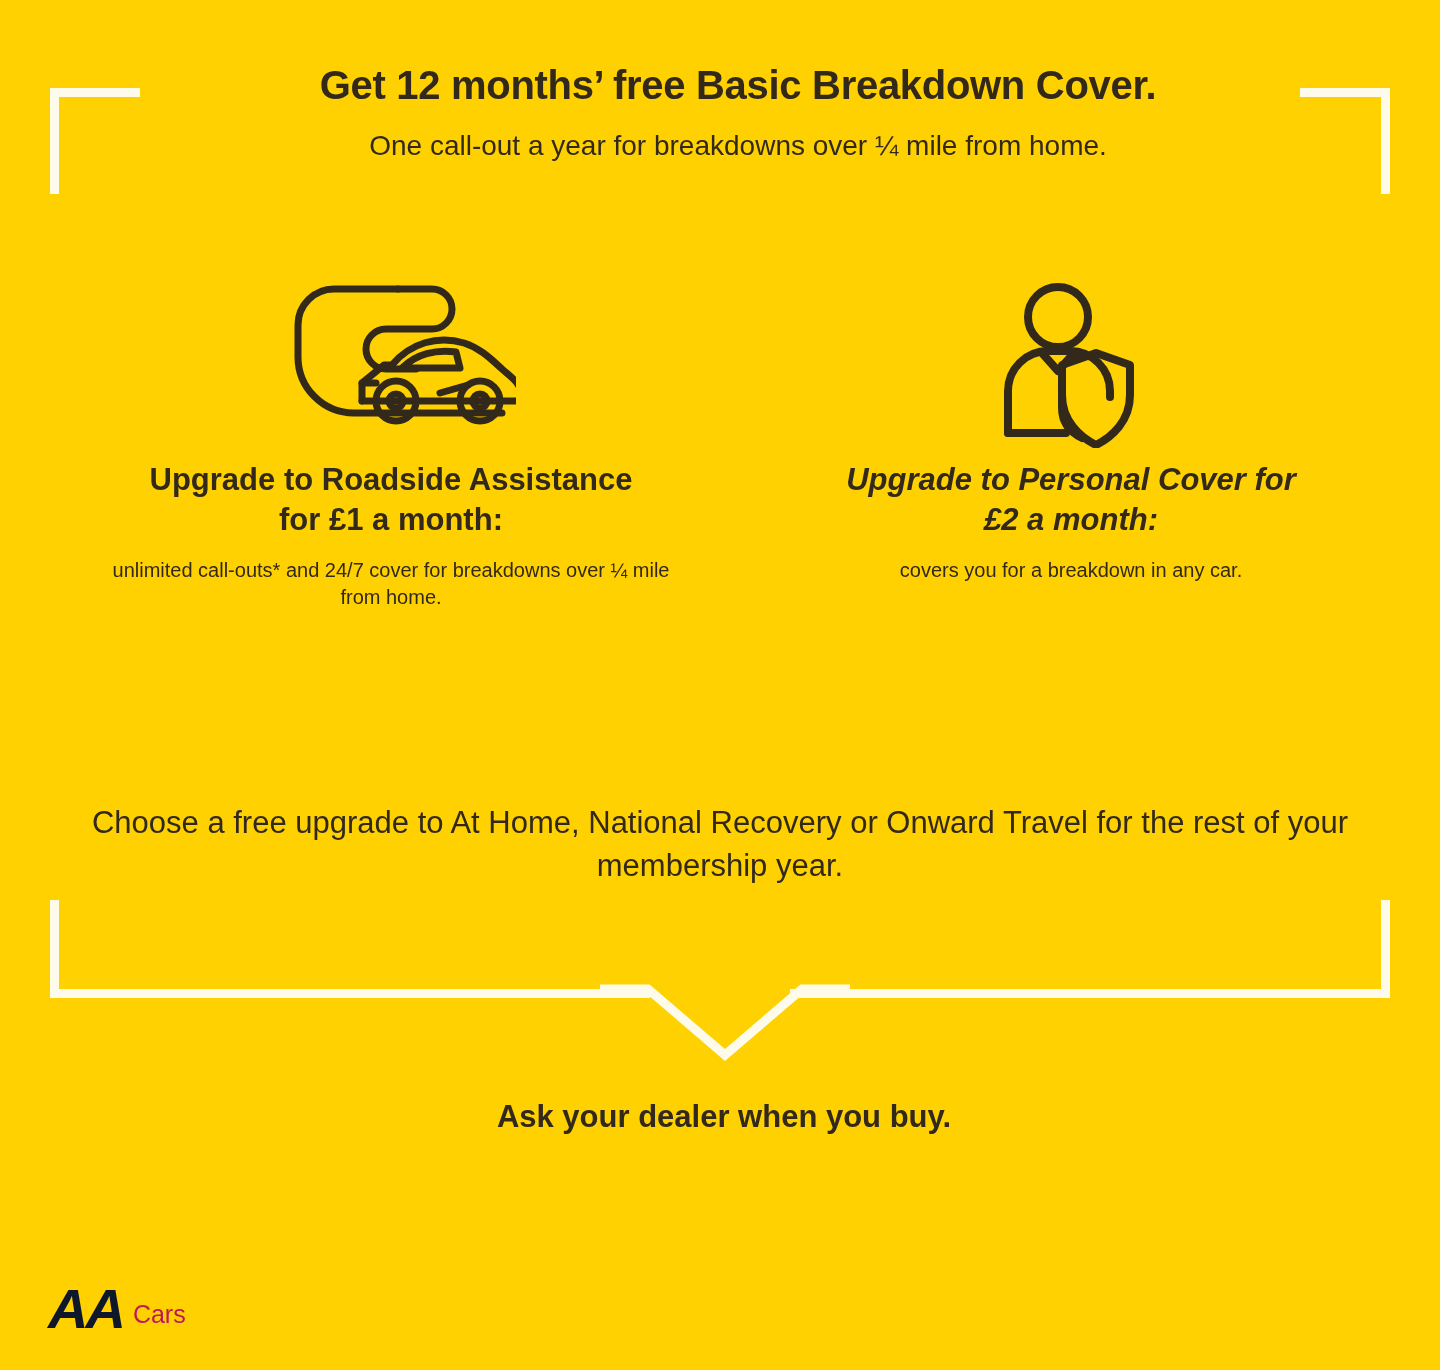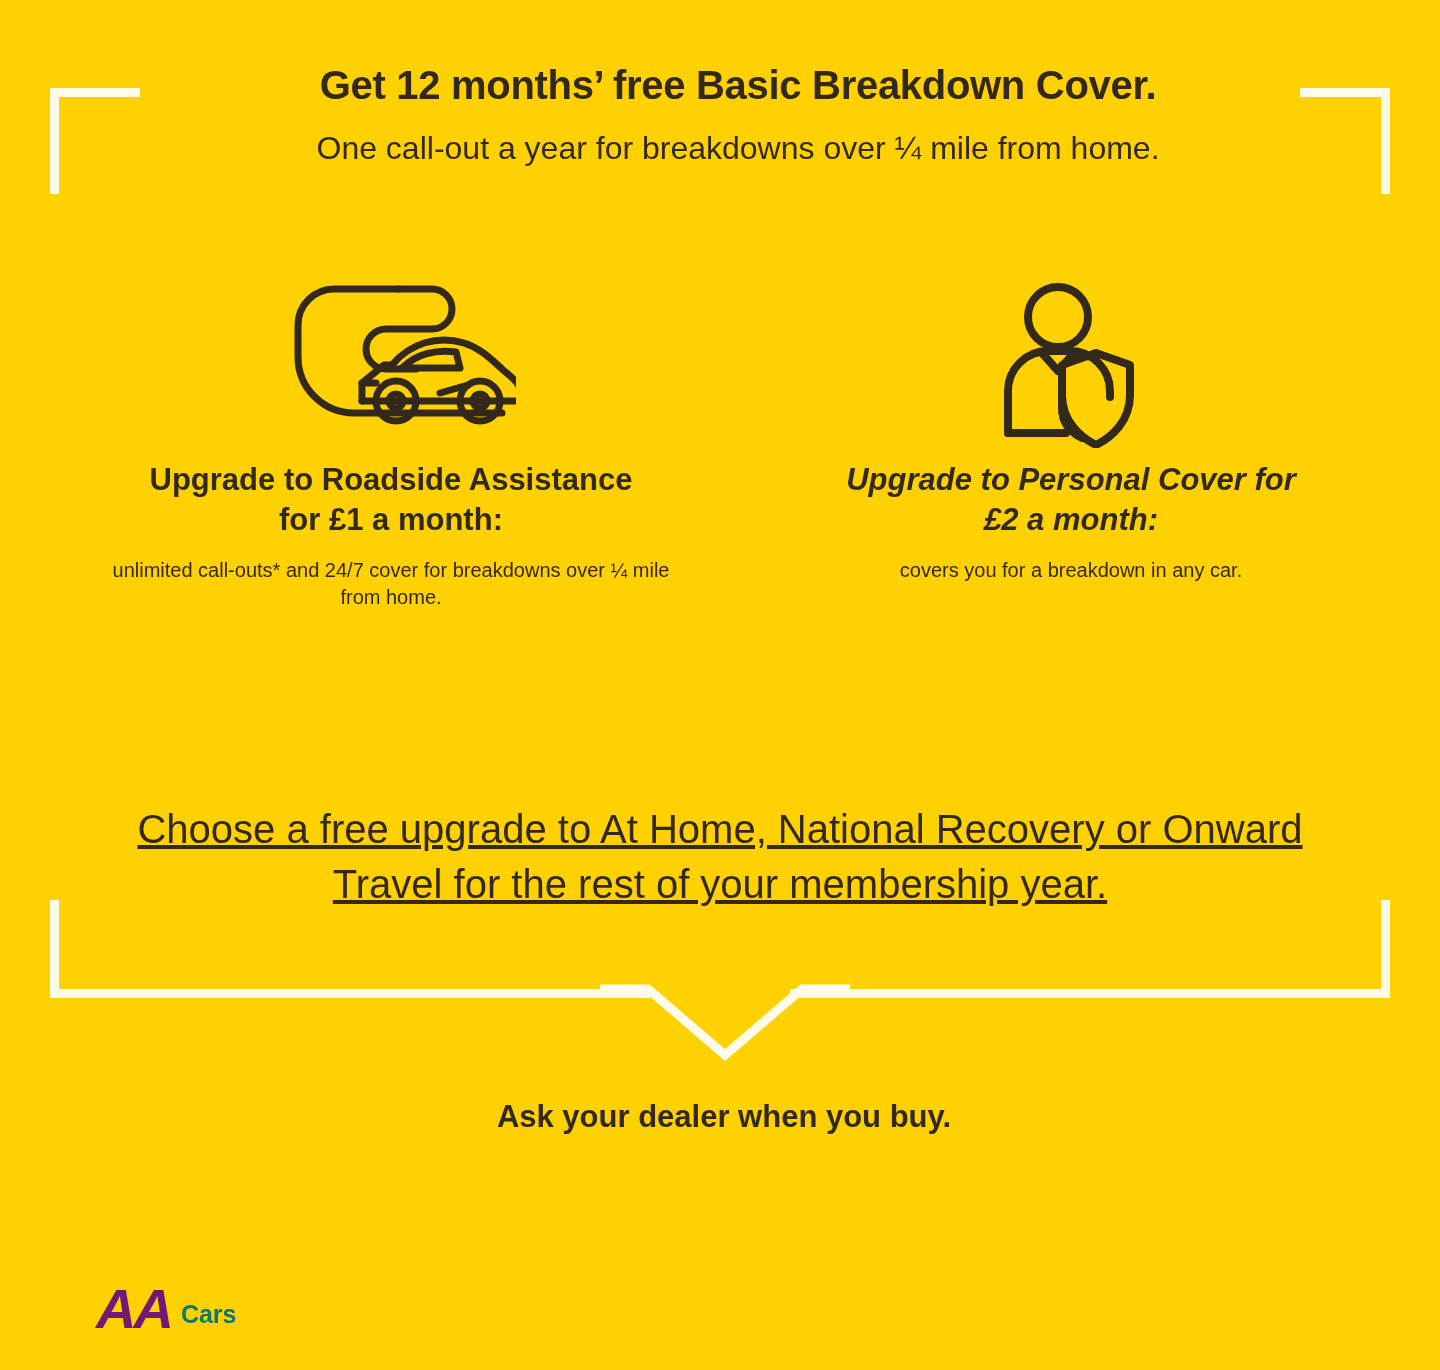--- a/index.html
+++ b/index.html
@@ -39,21 +39,21 @@
   #headline {
     position:absolute; left:0; top:62px; width:1440px;
     text-align:center;
     padding-left:36px;
   }
   #headline .h1 {
     font-size:40px; font-weight:bold; letter-spacing:-0.3px;
     line-height:1.18;
   }
   #headline .sub {
-    font-size:32px; font-weight:normal; line-height:1.2;
+    font-size:28px; font-weight:normal; line-height:1.2;
     margin-top:20px;
   }
 
   
   #columns {
     position:absolute; left:11px; top:270px; width:1440px;
     display:flex; justify-content:center; align-items:flex-start;
   }
   .col { width:700px; text-align:center; }
   .col.left  { padding:0 60px 0 80px; }
@@ -72,47 +72,46 @@
   .col.left .col-body   { max-width:580px; margin-left:auto; margin-right:auto; }
   .col.right .col-title { max-width:480px; margin-left:auto; margin-right:auto;font-style:italic; }
   .col.right .col-body  { max-width:560px; margin-left:auto; margin-right:auto; }
 
   
   #already {
     position:absolute; left:0; top:786px; width:1440px; text-align:center;
   }
   #already .h2 { font-size:31px; font-weight:bold; line-height:1.2; }
   #already .p  {
-    font-size:40px; font-weight:normal; line-height:1.38;
-    margin-top:16px; max-width:1270px; margin-left:auto; margin-right:auto;text-decoration:underline;
+    font-size:31px; font-weight:normal; line-height:1.38;
+    margin-top:16px; max-width:1270px; margin-left:auto; margin-right:auto;
   }
 
   
   #footer {
     position:absolute; left:4px; top:1098px; width:1440px; text-align:center;
   }
   #footer .h3 { font-size:31px; font-weight:bold; line-height:1.2; }
   #footer .fine {
     font-size:23px; font-weight:normal; line-height:1.38;
     margin-top:16px; max-width:1240px; margin-left:auto; margin-right:auto;
   }
 
   
   #logo {
     position:absolute; left:48px; top:1286px;
     display:flex; align-items:flex-end; gap:10px;
   }
   #logo .aa {
     font-size:56px; font-weight:bold; font-style:italic;
-    letter-spacing:-3px; color:#701a75; line-height:0.82;
+    letter-spacing:-3px; color:#0f172a; line-height:0.82;
     font-family:"Liberation Sans", sans-serif;
-    margin-left:48px;
   }
   #logo .cars {
-    font-size:25px; font-weight:bold; color:#0f766e;
+    font-size:25px; font-weight:normal; color:#be185d;
     line-height:1; padding-bottom:5px;
   }
 </style>
 </head>
 <body>
 
 <div id="poster">
 
   <div>
     <div class="bar" id="tl-h"></div>

